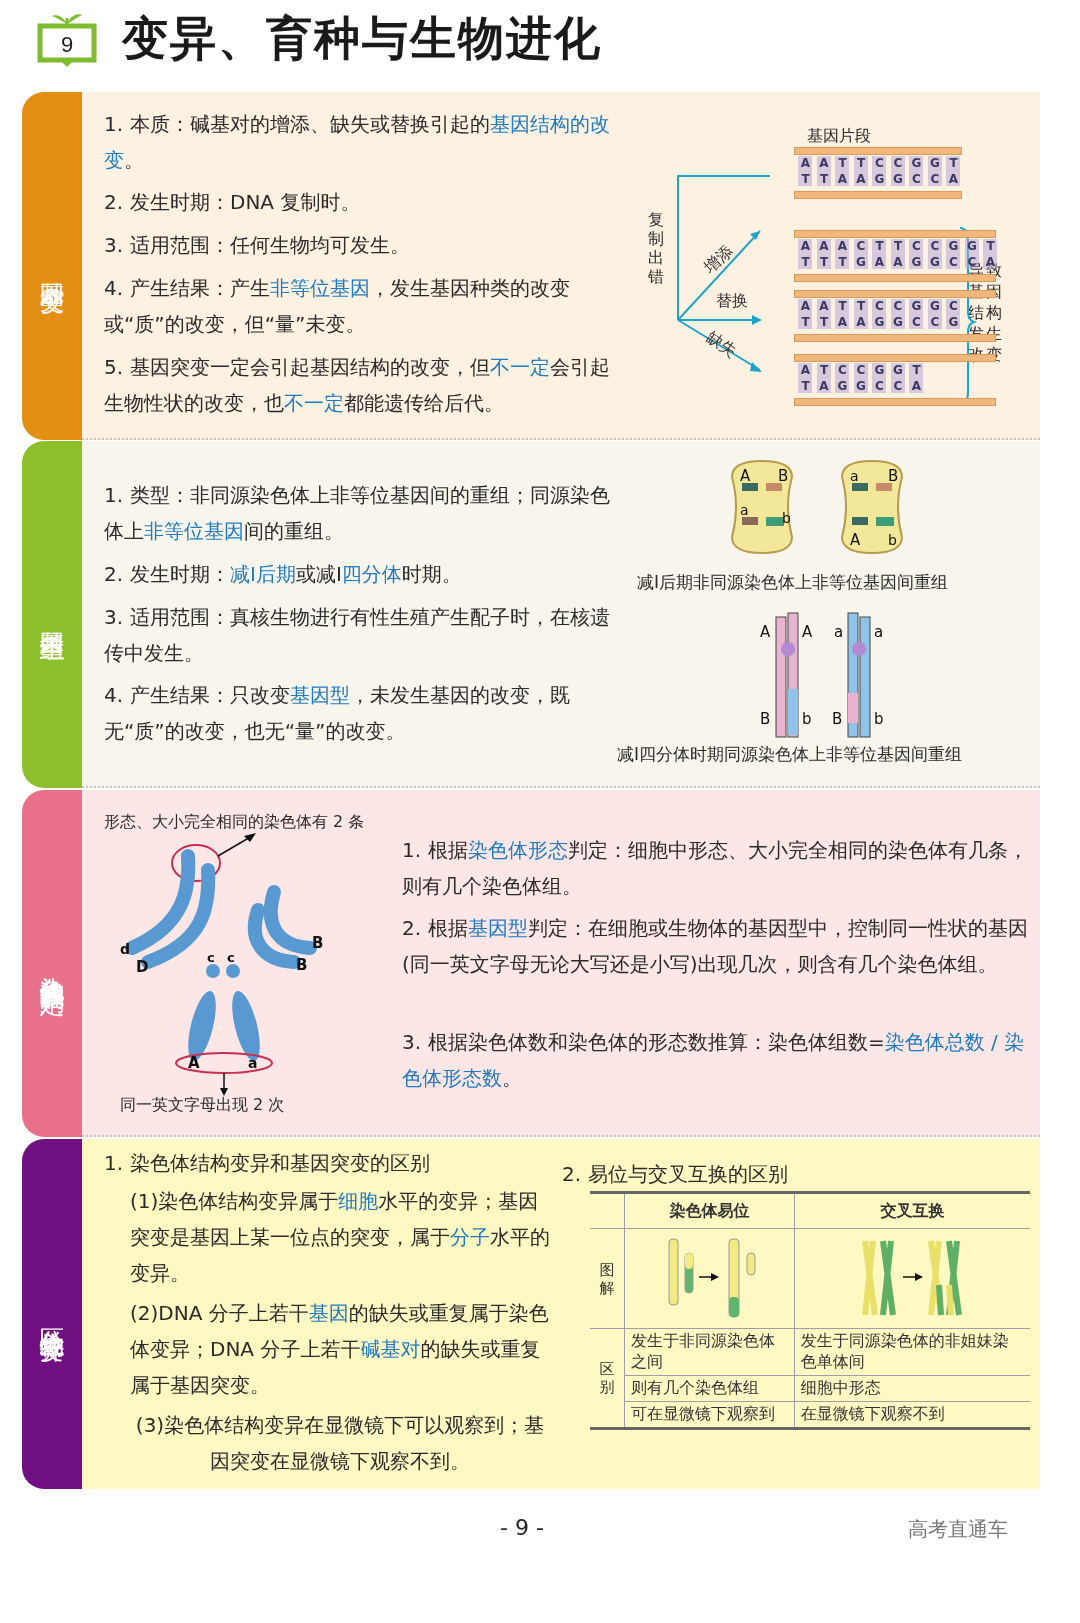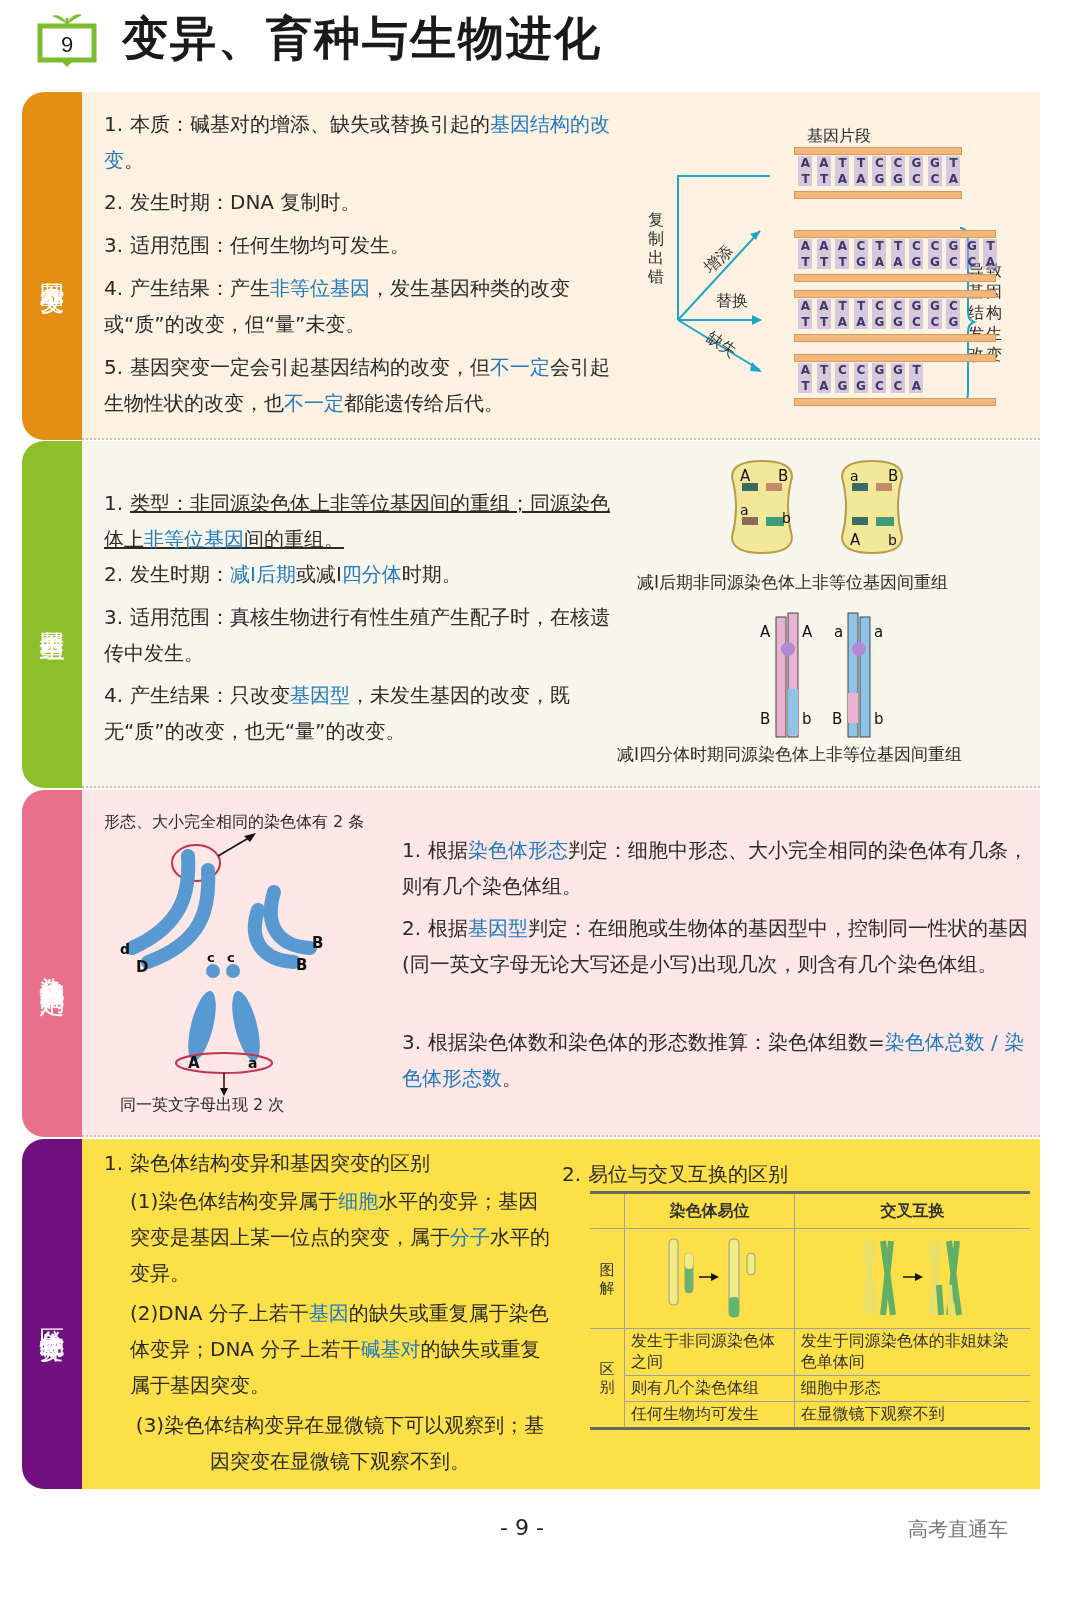--- a/index.html
+++ b/index.html
@@ -208,21 +208,21 @@
         </div>
       </div>
   </div>
 </div>
 
 <div class="sec" style="top:441px;height:347px;">
   <div class="tab" style="background:#8cbf2a;border-radius:22px 0 0 22px;">
     <span>基因重组</span>
   </div>
   <div class="body dash" style="background:#f8f6ec;">
-    <div class="item" style="left:22px;top:44px;width:520px;text-decoration:underline;">
+    <div class="item" style="left:22px;top:36px;width:520px;">
       <span class="num">1.</span><span>类型：非同源染色体上非等位基因间的重组；同源染色体上</span><span class="hl">非等位基因</span><span>间的重组。</span>
     </div>
     <div class="item" style="left:22px;top:115px;width:520px;">
       <span class="num">2.</span><span>发生时期：</span><span class="hl">减Ⅰ后期</span><span>或减Ⅰ</span><span class="hl">四分体</span><span>时期。</span>
     </div>
     <div class="item" style="left:22px;top:158px;width:520px;">
       <span class="num">3.</span><span>适用范围：真核生物进行有性生殖产生配子时，在核遗传中发生。</span>
     </div>
     <div class="item" style="left:22px;top:236px;width:520px;">
       <span class="num">4.</span><span>产生结果：只改变</span><span class="hl">基因型</span><span>，未发生基因的改变，既无“质”的改变，也无“量”的改变。</span>
@@ -317,21 +317,21 @@
     <div class="item" style="left:320px;top:234px;width:630px;">
       <span class="num">3.</span><span>根据染色体数和染色体的形态数推算：染色体组数=</span><span class="hl">染色体总数 / 染色体形态数</span><span>。</span>
     </div>
   </div>
 </div>
 
 <div class="sec" style="top:1139px;height:350px;">
   <div class="tab" style="background:#6f0f80;border-radius:22px 0 0 22px;">
     <span>区分生物变异</span>
   </div>
-  <div class="body" style="background:#fde047;">
+  <div class="body" style="background:#fef9c3;">
     <div class="item" style="left:22px;top:6px;width:460px;">
       <span class="num">1.</span><span>染色体结构变异和基因突变的区别</span>
     </div>
     <div class="item" style="left:48px;top:44px;width:420px;">
       <span>(1)染色体结构变异属于</span><span class="hl">细胞</span><span>水平的变异；基因突变是基因上某一位点的突变，属于</span><span class="hl">分子</span><span>水平的变异。</span>
     </div>
     <div class="item" style="left:48px;top:156px;width:420px;">
       <span>(2)DNA 分子上若干</span><span class="hl">基因</span><span>的缺失或重复属于染色体变异；DNA 分子上若干</span><span class="hl">碱基对</span><span>的缺失或重复属于基因突变。</span>
     </div>
     <div class="item" style="left:48px;top:268px;width:420px;text-align:center;">
@@ -379,21 +379,21 @@
       <tr>
         <td rowspan="3" style="border-left:none;font-size:15px;line-height:18px;text-align:center;">区别</td>
         <td>发生于非同源染色体之间</td>
         <td style="border-right:none;">发生于同源染色体的非姐妹染色单体间</td>
       </tr>
       <tr>
         <td>则有几个染色体组</td>
         <td style="border-right:none;">细胞中形态</td>
       </tr>
       <tr>
-        <td>任何生物均可发生</td>
+        <td>可在显微镜下观察到</td>
         <td style="border-right:none;font-family:Liberation Serif, serif;">在显微镜下观察不到</td>
       </tr>
     </tbody>
       </table>
   </div>
 </div>
 
 <div class="footer-num">- 9 -</div>
 <div class="footer-brand">高考直通车</div>
 

